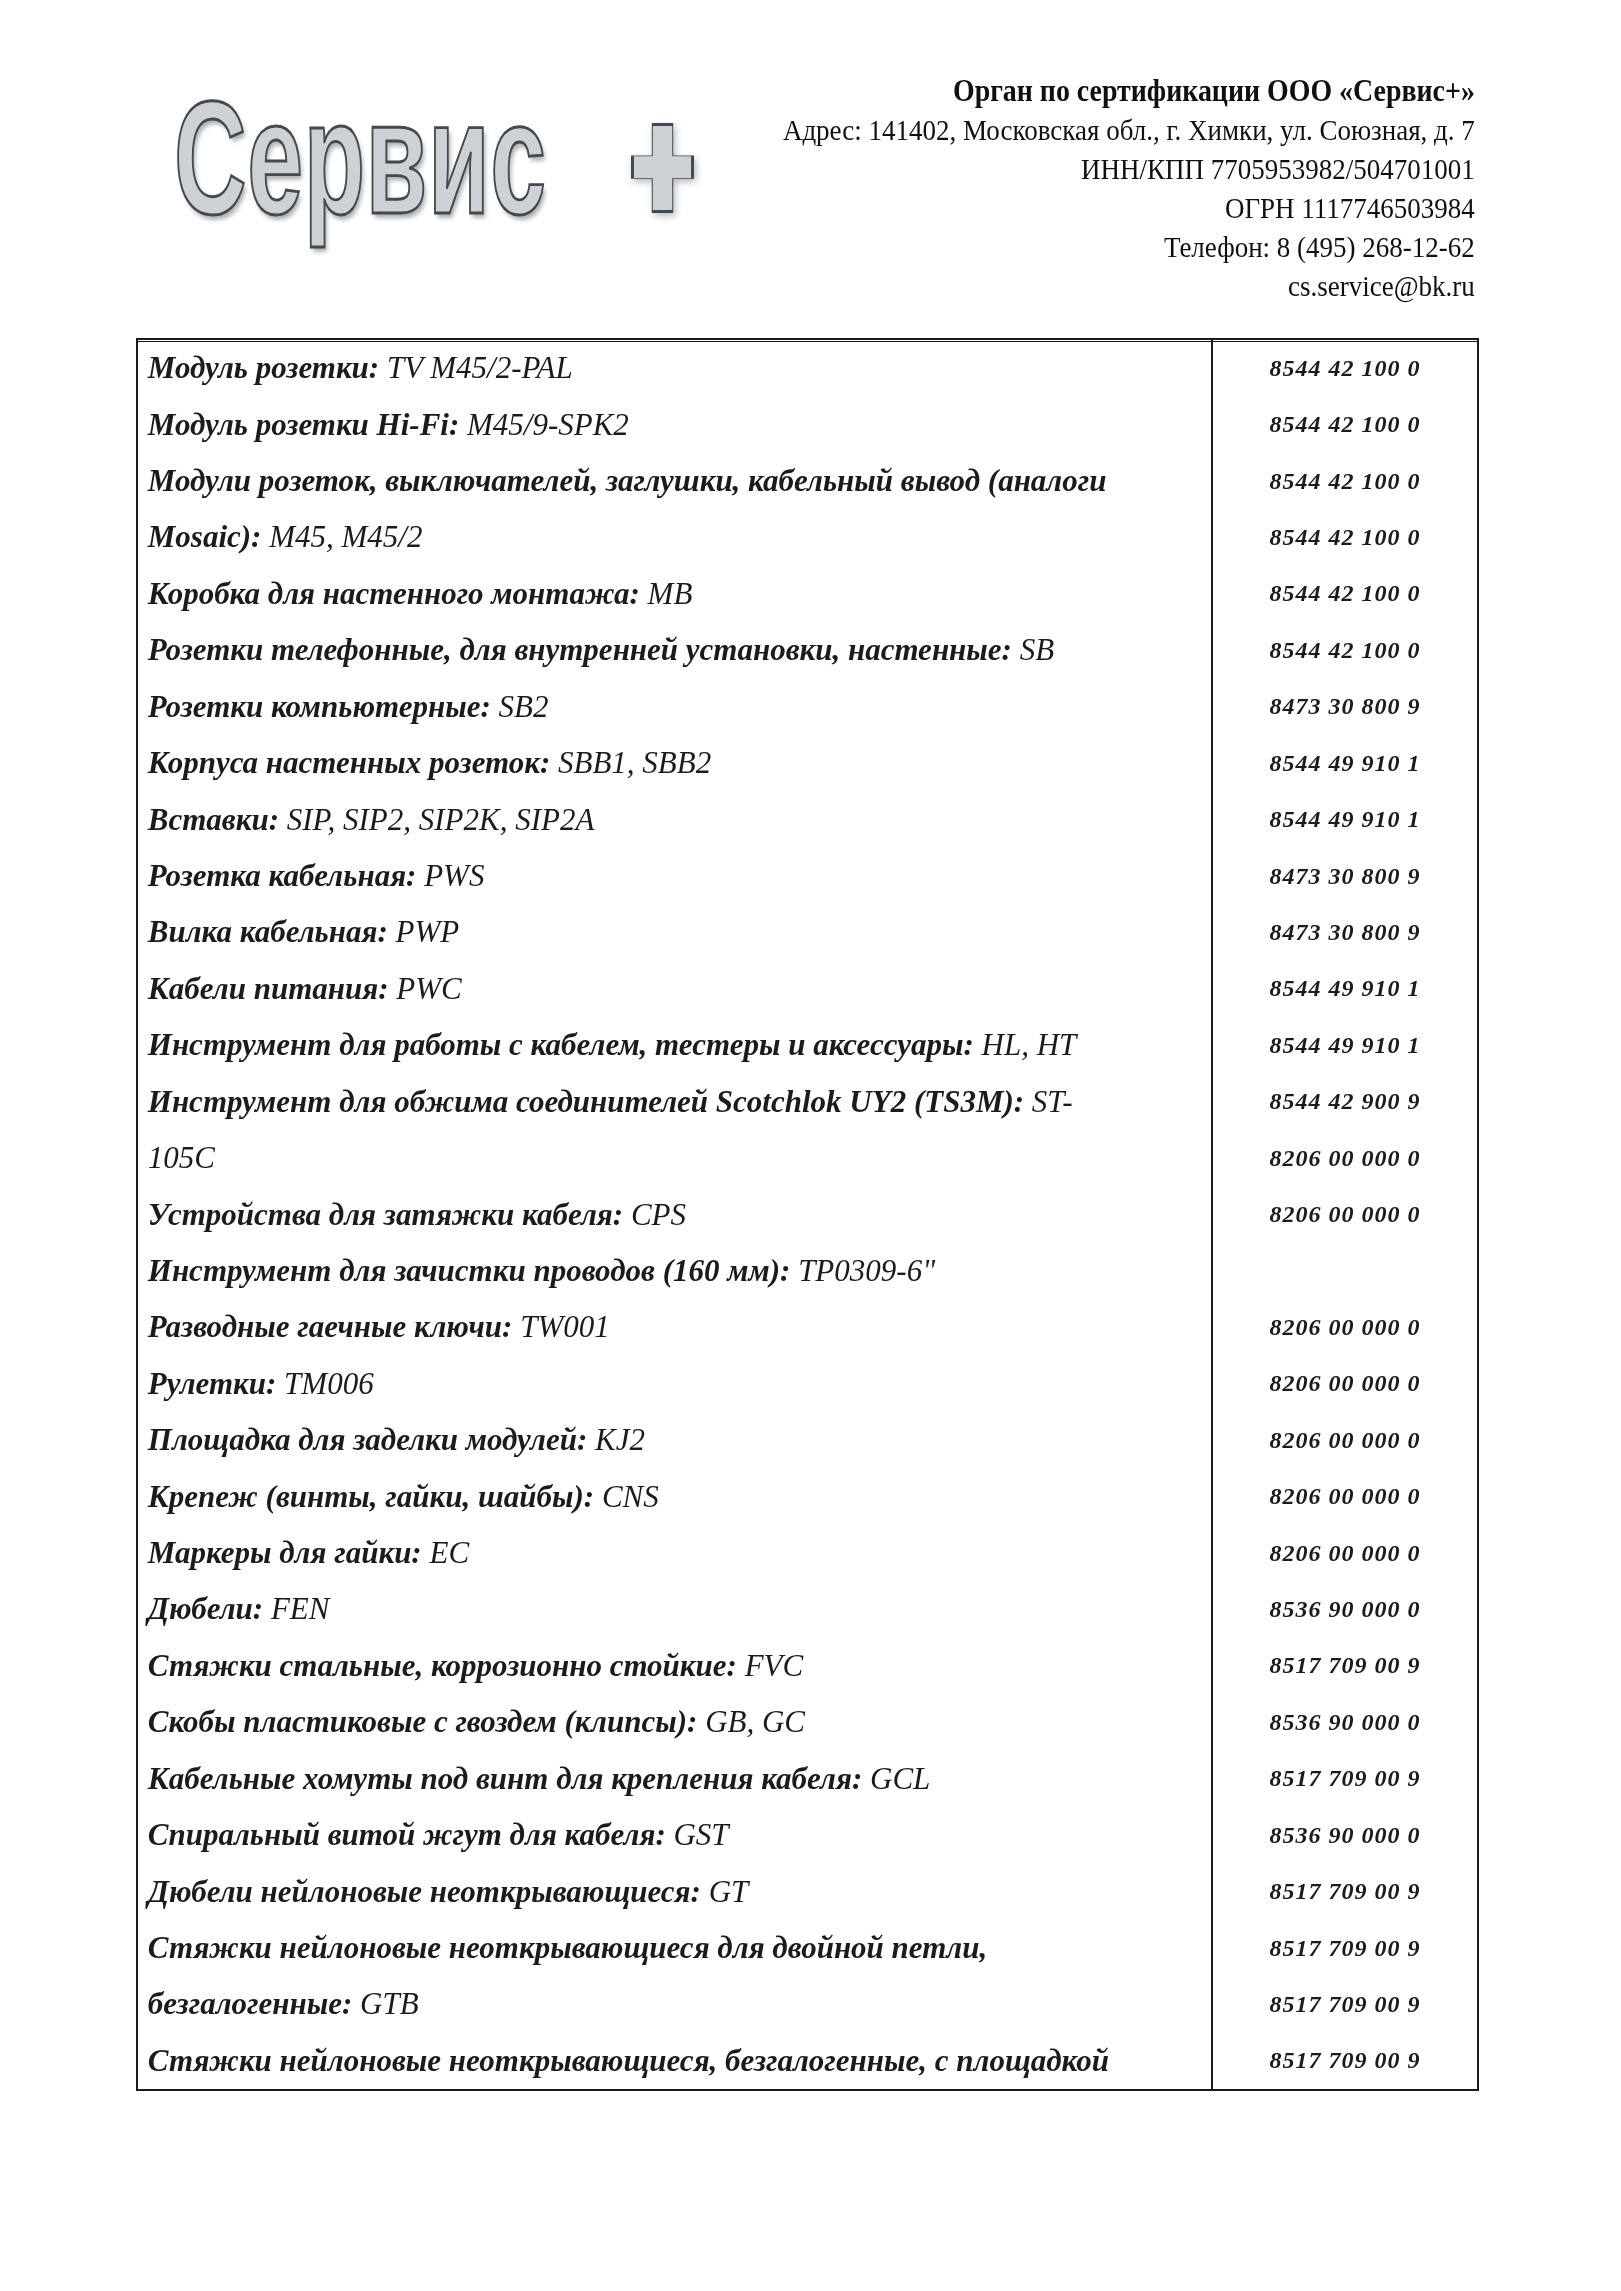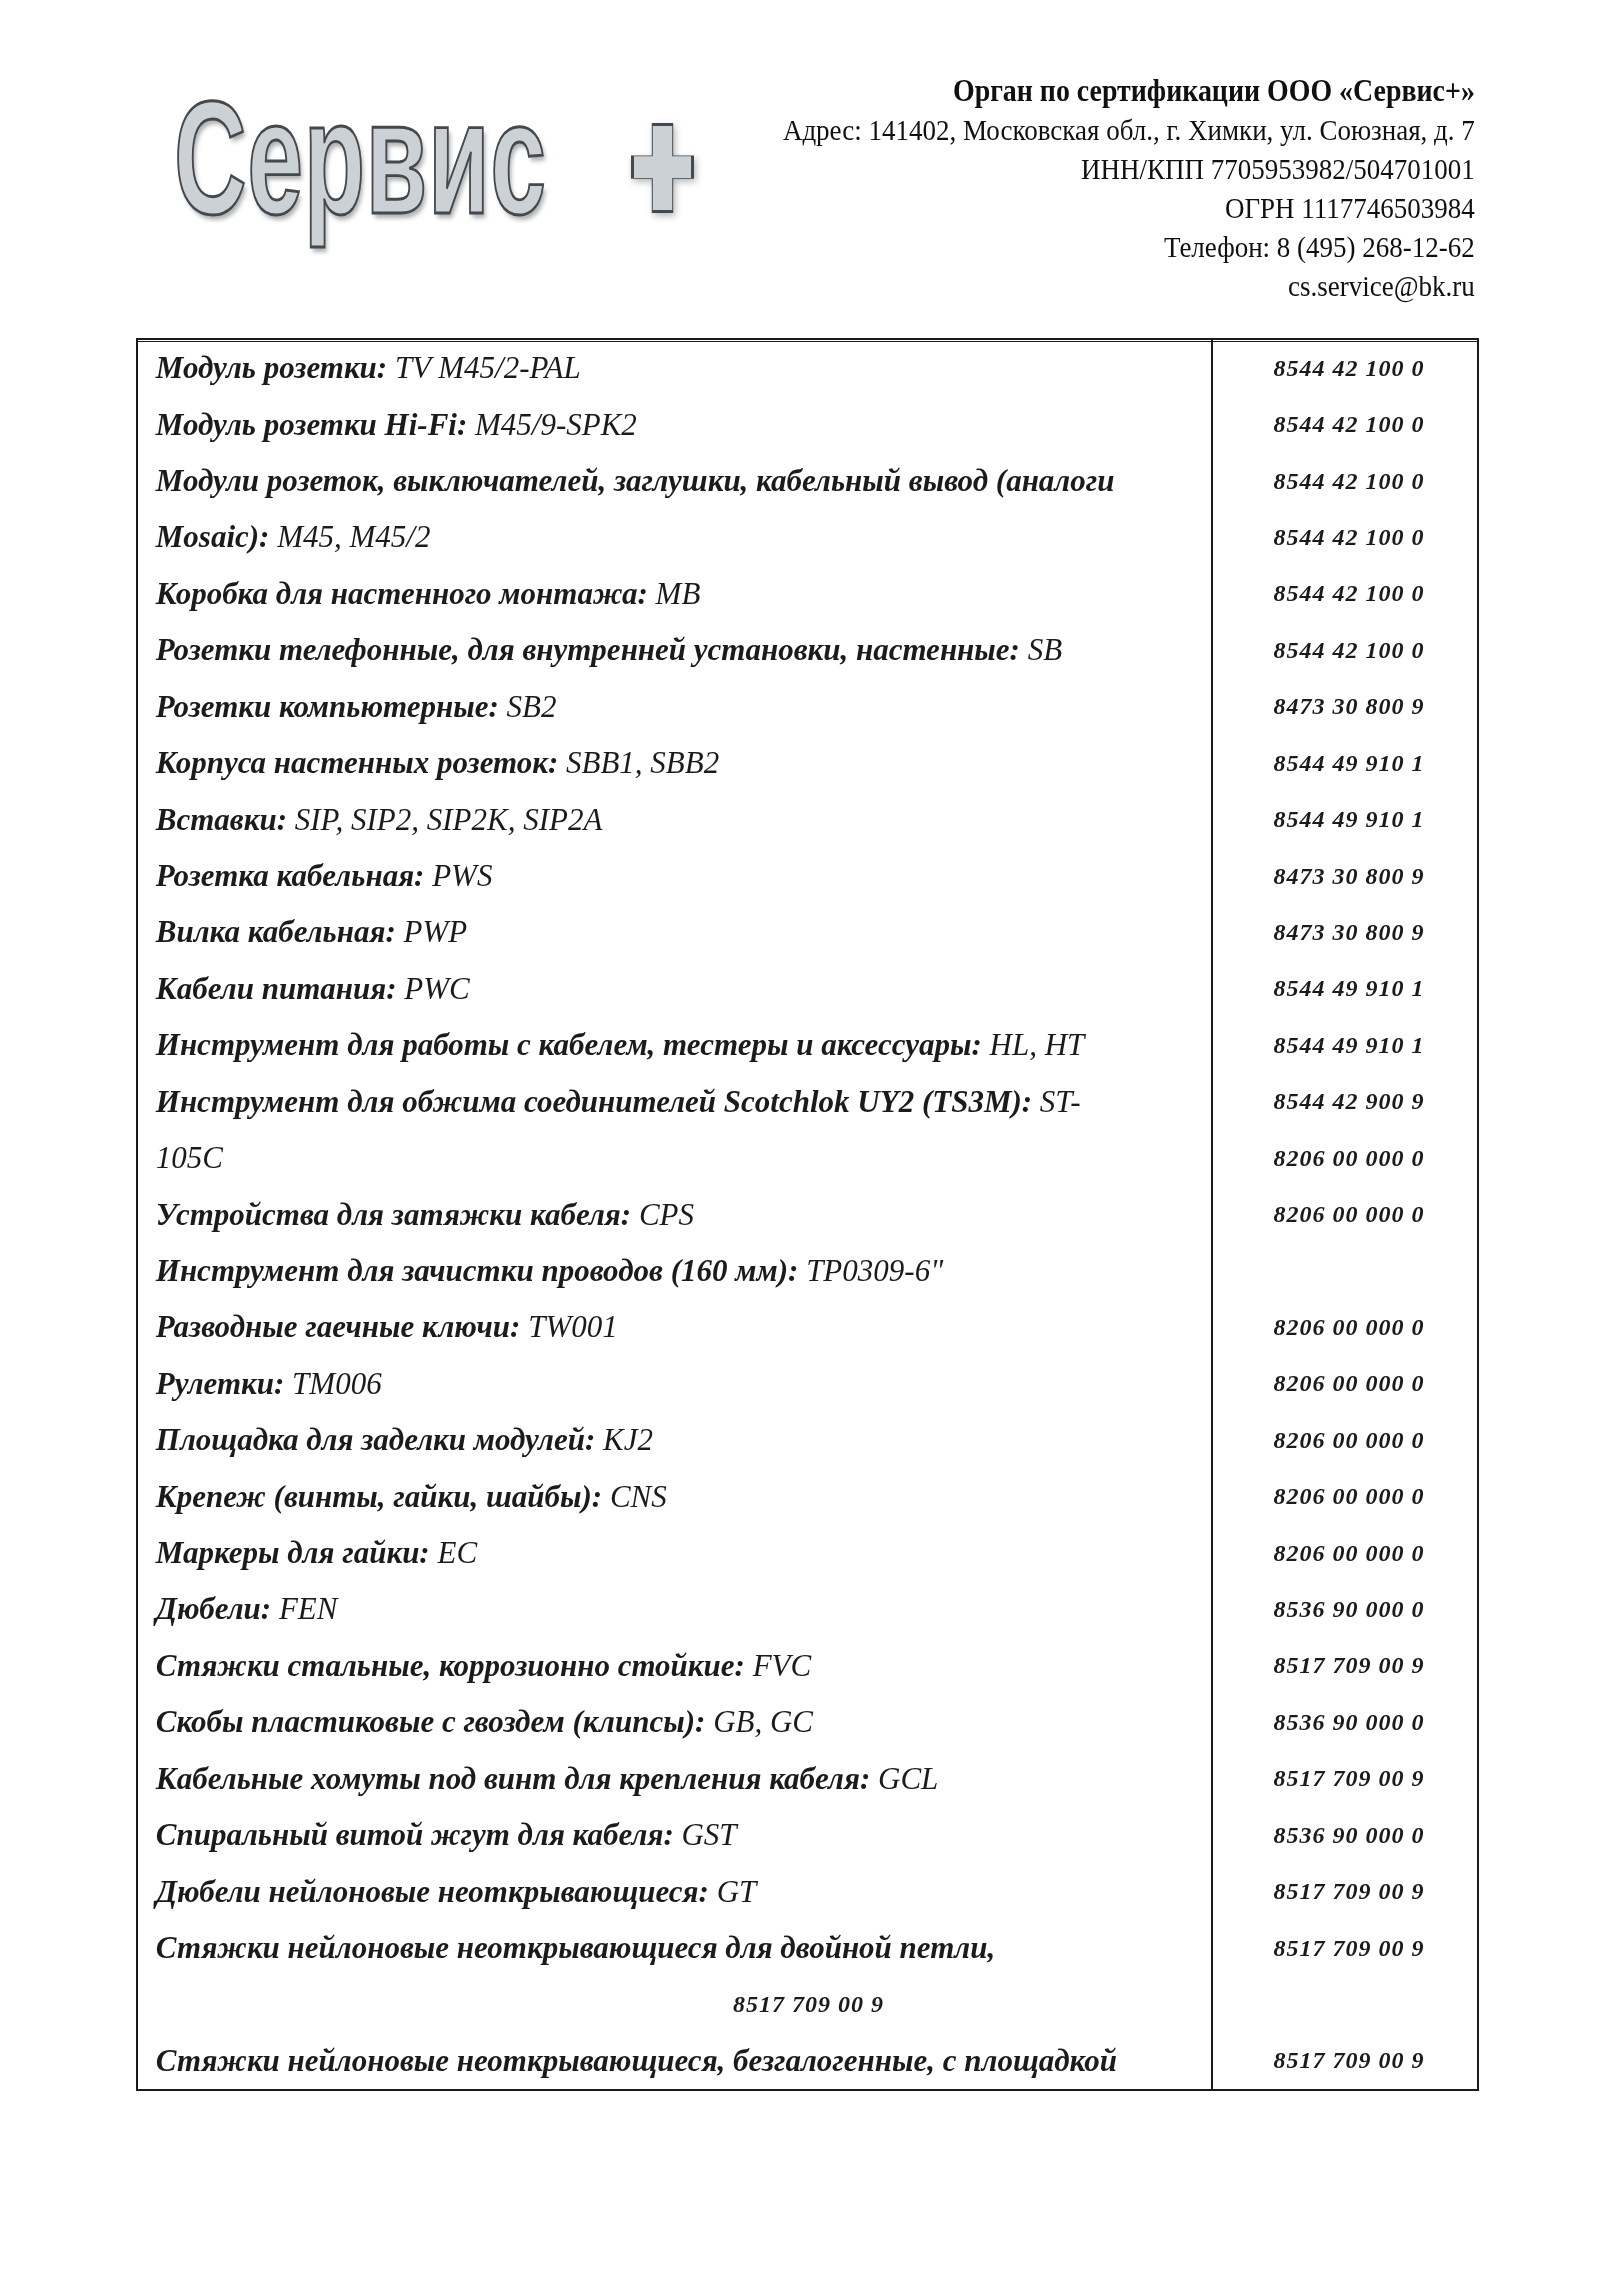--- a/index.html
+++ b/index.html
@@ -95,21 +95,20 @@
     display:flex;
     align-items:center;
   }
   .t-left{
     width:1073px;
     padding-left:9.8px;
     white-space:nowrap;
     overflow:hidden;
     font-size:31px;
     font-style:italic;
-    margin-left:8px;
   }
   .t-left .cat{font-weight:bold;}
   .t-left .mod{font-weight:normal;}
   .t-right{
     flex:1;
     margin-left:2px;           
     text-align:center;
     font-size:24px;
     font-style:italic;
     font-weight:bold;
@@ -276,20 +275,21 @@
     <div class="t-left"><span class="cat">Дюбели нейлоновые неоткрывающиеся:</span><span class="mod"> GT</span></div>
     <div class="t-right">8517 709 00 9</div>
   </div>
 
   <div class="t-row">
     <div class="t-left"><span class="cat">Стяжки нейлоновые неоткрывающиеся для двойной петли,</span><span class="mod"></span></div>
     <div class="t-right">8517 709 00 9</div>
   </div>
 
   <div class="t-row">
+    <div class="t-left"><span class="cat">безгалогенные:</span><span class="mod"> GTB</span></div>
     <div class="t-right">8517 709 00 9</div>
   </div>
 
   <div class="t-row">
     <div class="t-left"><span class="cat">Стяжки нейлоновые неоткрывающиеся, безгалогенные, с площадкой</span><span class="mod"></span></div>
     <div class="t-right">8517 709 00 9</div>
   </div>
 </div>
   <div class="v-divider"></div>
 </div>

